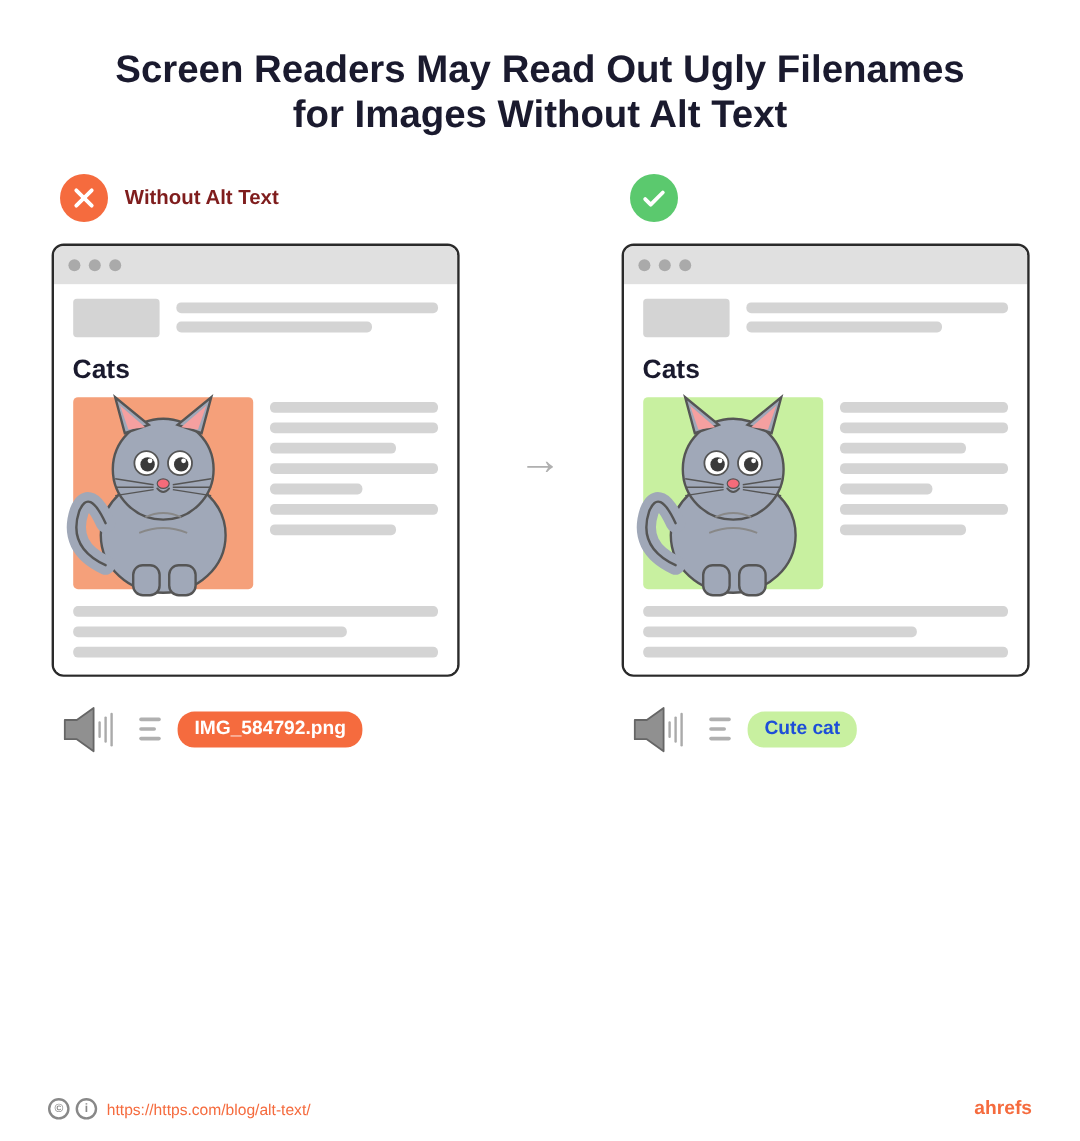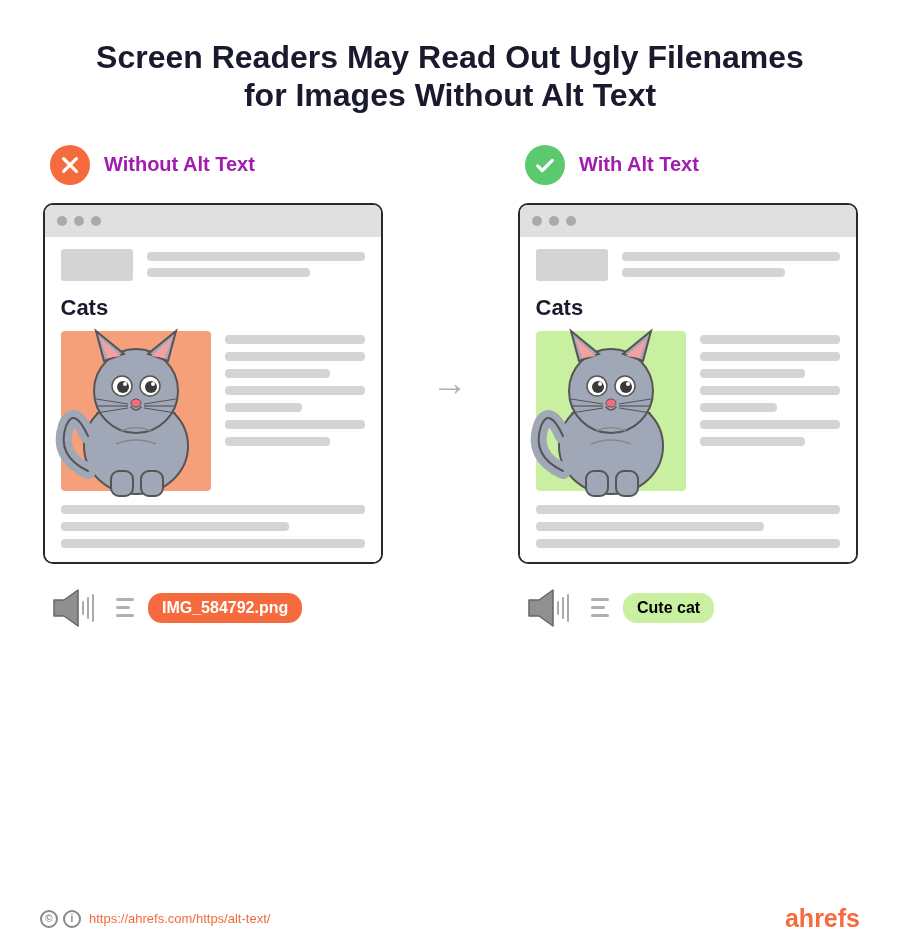--- a/index.html
+++ b/index.html
@@ -69,23 +69,23 @@
     .label-badge.good {
       background: #5bc96e;
     }
 
     .label-badge svg {
       width: 22px;
       height: 22px;
     }
 
     .label-text {
-      font-size: 20px;
+      font-size: 17px;
       font-weight: 700;
-      color: #a21caf;
+      color: #7f1d1d;
     }
 
     
     .browser-window {
       width: 340px;
       border: 2.5px solid #2a2a2a;
       border-radius: 10px;
       overflow: hidden;
       background: #fff;
     }
@@ -250,21 +250,21 @@
       font-weight: 700;
     }
 
     .filename-tag.bad {
       background: #f56b3e;
       color: #fff;
     }
 
     .filename-tag.good {
       background: #c8f0a0;
-      color: #000000;
+      color: #1d4ed8;
     }
 
     
     .footer {
       display: flex;
       flex-direction: row;
       align-items: center;
       justify-content: space-between;
       width: 100%;
       padding: 10px 40px;
@@ -297,21 +297,21 @@
       color: #888;
       font-weight: bold;
     }
 
     .footer-url {
       color: #f56b3e;
       font-size: 13px;
     }
 
     .ahrefs-logo {
-      font-size: 25px;
+      font-size: 16px;
       font-weight: 900;
       color: #f56b3e;
     }
   </style>
 </head>
 <body>
 
 <h1 class="main-title">Screen Readers May Read Out Ugly Filenames for Images Without Alt Text</h1>
 
 <div class="comparison-row">
@@ -427,21 +427,20 @@
     <span class="arrow-right">→</span>
   </div>
 
   <div class="column">
     <div class="label-row">
       <div class="label-badge good">
         <svg viewBox="0 0 24 24" fill="none">
           <polyline points="4,13 9,18 20,7" stroke="white" stroke-width="3.5" stroke-linecap="round" stroke-linejoin="round"></polyline>
         </svg>
       </div>
-      <span class="label-text">With Alt Text</span>
     </div>
 
     <div class="browser-window">
       <div class="browser-bar">
         <div class="browser-dot"></div>
         <div class="browser-dot"></div>
         <div class="browser-dot"></div>
       </div>
       <div class="browser-content">
 
@@ -523,16 +522,16 @@
   </div>
 
 </div>
 
 <div class="footer">
   <div class="footer-left">
     <div class="footer-icons">
       <div class="footer-icon">©</div>
       <div class="footer-icon">i</div>
     </div>
-    <span class="footer-url">https://ahrefs.com/https/alt-text/</span>
+    <span class="footer-url">https://https.com/blog/alt-text/</span>
   </div>
   <span class="ahrefs-logo">ahrefs</span>
 </div>
 
 </body></html>

